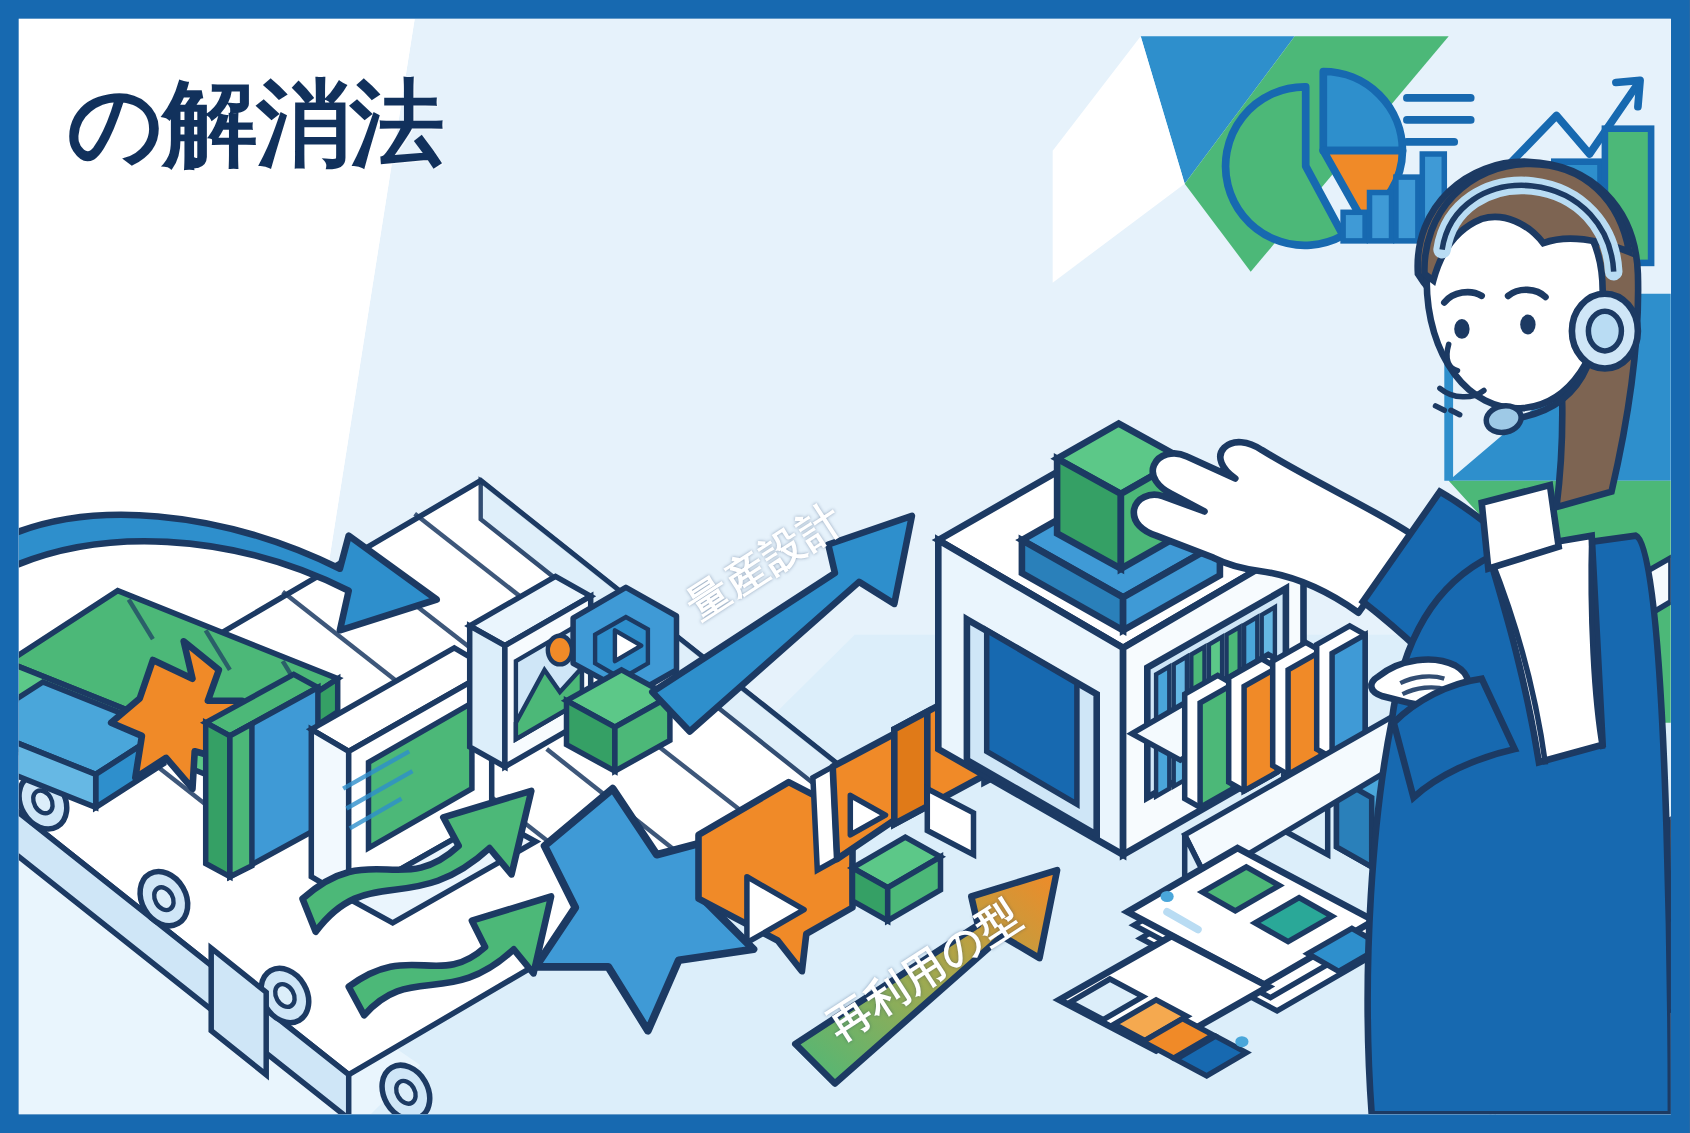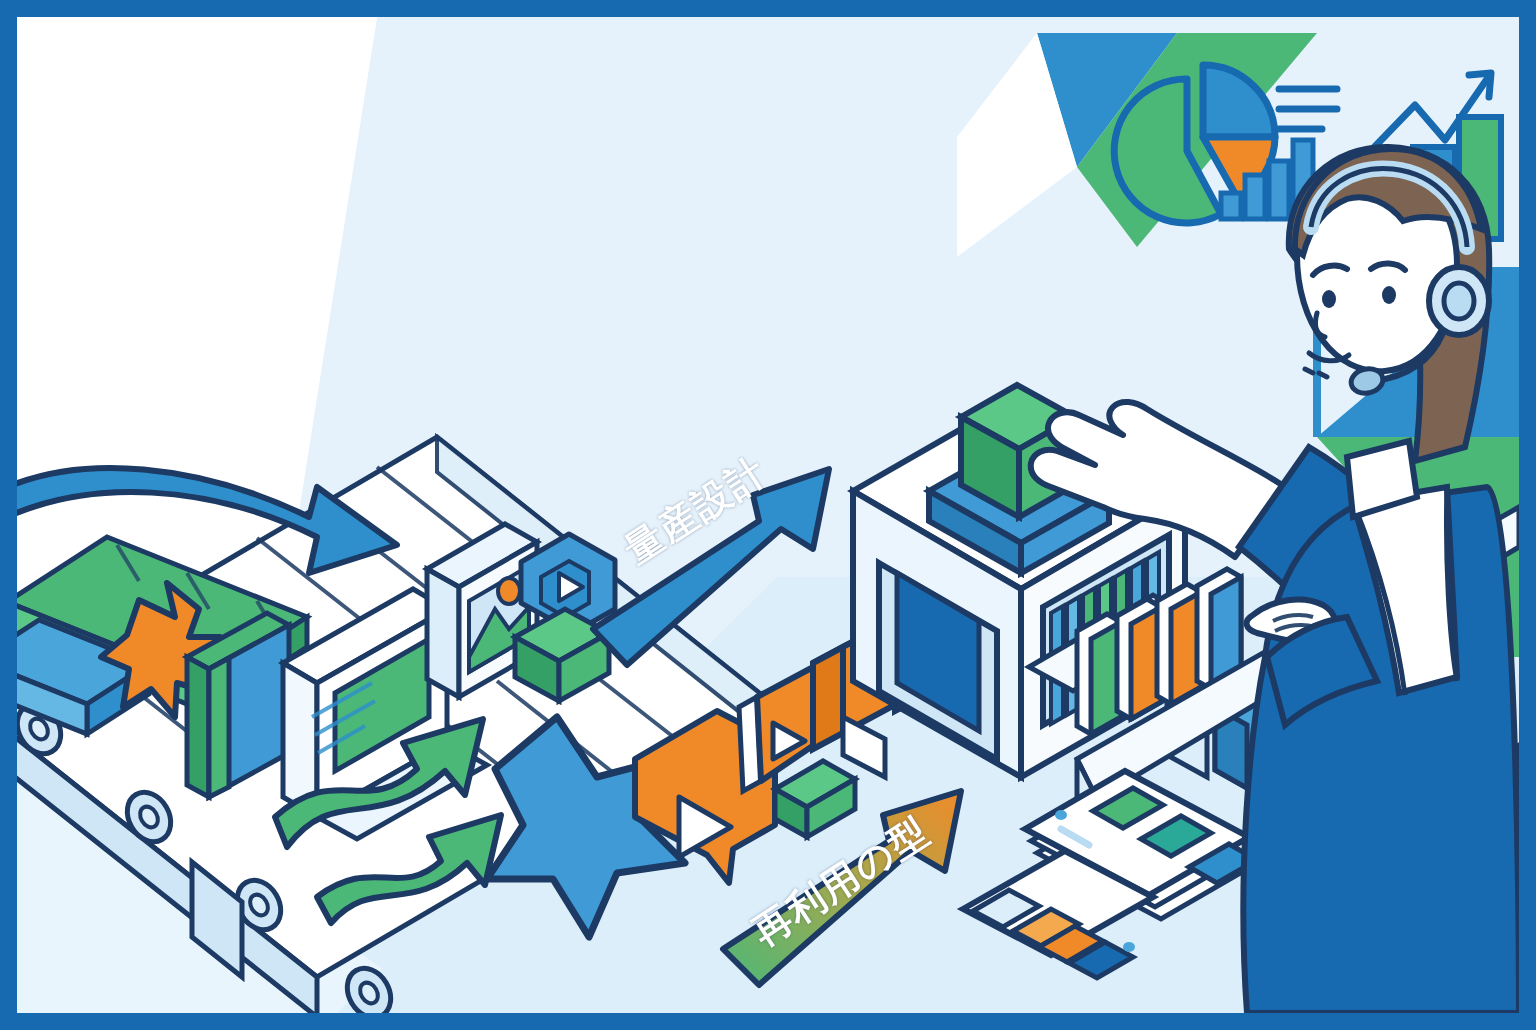--- a/index.html
+++ b/index.html
@@ -424,16 +424,17 @@
 
     <div style="position:absolute; left:598px; top:516px; transform:rotate(-33deg); transform-origin:left top; z-index:30;">
       <span style="font-family:'DejaVu Sans','Liberation Sans',sans-serif; font-weight:bold; font-size:38px; color:#ffffff; letter-spacing:2px; white-space:nowrap; text-shadow:0 0 3px rgba(28,58,99,.45);">量産設計</span>
     </div>
 
     <div style="position:absolute; left:726px; top:898px; transform:rotate(-33deg); transform-origin:left top; z-index:30;">
       <span style="font-family:'DejaVu Sans','Liberation Sans',sans-serif; font-weight:bold; font-size:38px; color:#ffffff; letter-spacing:2px; white-space:nowrap; text-shadow:0 0 3px rgba(28,58,99,.45);">再利用の型</span>
     </div>
 
     <div class="title-block">
+      <div class="title-line l3">の解消法</div>
     </div>
 
   </div>
 </div>
 
 </body></html>

